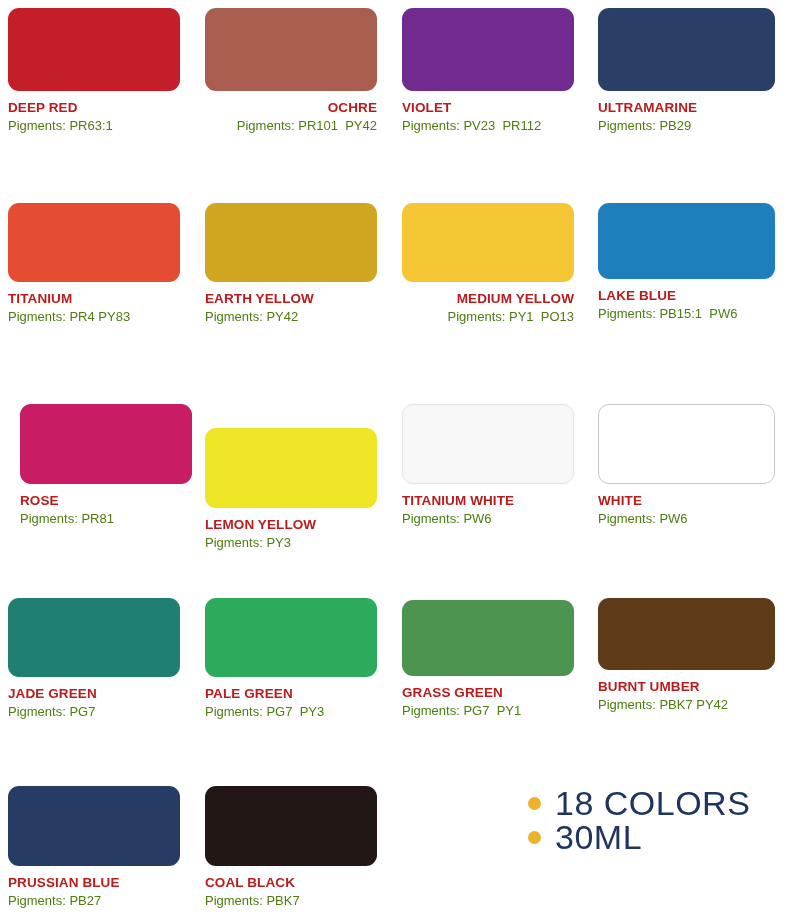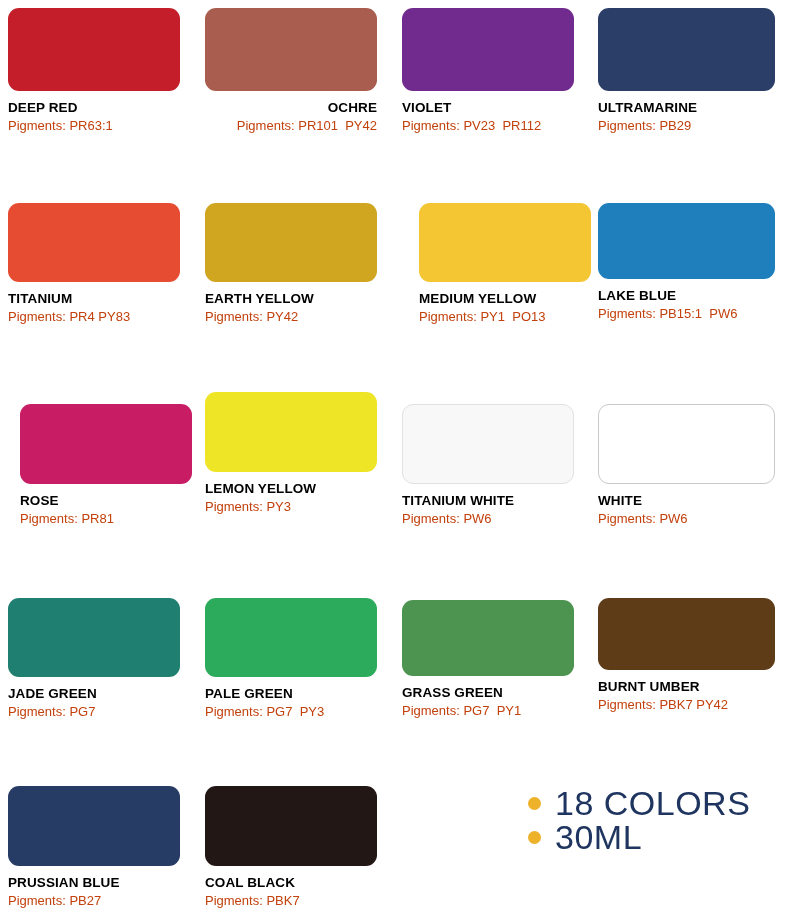--- a/index.html
+++ b/index.html
@@ -43,31 +43,31 @@
     border: 1px solid #c9c9c9;
   }
 
   .swatch-chip.outlined-soft {
     border: 1px solid #e2e2e2;
   }
 
   .swatch-name {
     font-size: 13.5px;
     font-weight: bold;
-    color: #000000;
+    color: #b91c1c;
     letter-spacing: 0.1px;
     line-height: 1.18;
     white-space: nowrap;
     margin-top: 9px;
   }
 
   .swatch-pigments {
     font-size: 13px;
     font-weight: normal;
-    color: #c2410c;
+    color: #4d7c0f;
     line-height: 1.2;
     white-space: pre;
     margin-top: 2px;
   }
 
   
   .badge-block {
     position: absolute;
     left: 528px;
     top: 786px;
@@ -130,36 +130,36 @@
       <div class="swatch-cell" style="left: 8px; top: 203px; width: 172px;">
         <div class="swatch-chip" style="height: 79px; background: rgb(229, 76, 50);"></div>
         <div class="swatch-name">TITANIUM</div>
         <div class="swatch-pigments">Pigments: PR4 PY83</div>
       </div>
       <div class="swatch-cell" style="left: 205px; top: 203px; width: 172px;">
         <div class="swatch-chip" style="height: 79px; background: rgb(208, 165, 31);"></div>
         <div class="swatch-name">EARTH YELLOW</div>
         <div class="swatch-pigments">Pigments: PY42</div>
       </div>
-      <div class="swatch-cell" style="left: 419px; top: 203px; width: 172px;">
+      <div class="swatch-cell" style="left: 402px; top: 203px; width: 172px; text-align: right;">
         <div class="swatch-chip" style="height: 79px; background: rgb(245, 198, 51);"></div>
         <div class="swatch-name">MEDIUM YELLOW</div>
         <div class="swatch-pigments">Pigments: PY1  PO13</div>
       </div>
       <div class="swatch-cell" style="left: 598px; top: 203px; width: 177px;">
         <div class="swatch-chip" style="height: 76px; background: rgb(31, 127, 189);"></div>
         <div class="swatch-name">LAKE BLUE</div>
         <div class="swatch-pigments">Pigments: PB15:1  PW6</div>
       </div>
       <div class="swatch-cell" style="left: 20px; top: 404px; width: 172px;">
         <div class="swatch-chip" style="height: 80px; background: rgb(200, 28, 100);"></div>
         <div class="swatch-name">ROSE</div>
         <div class="swatch-pigments">Pigments: PR81</div>
       </div>
-      <div class="swatch-cell" style="left: 205px; top: 392px; width: 172px;">
+      <div class="swatch-cell" style="left: 205px; top: 428px; width: 172px;">
         <div class="swatch-chip" style="height: 80px; background: rgb(238, 229, 39);"></div>
         <div class="swatch-name">LEMON YELLOW</div>
         <div class="swatch-pigments">Pigments: PY3</div>
       </div>
       <div class="swatch-cell" style="left: 402px; top: 404px; width: 172px;">
         <div class="swatch-chip outlined-soft" style="height: 80px; background: rgb(248, 248, 248);"></div>
         <div class="swatch-name">TITANIUM WHITE</div>
         <div class="swatch-pigments">Pigments: PW6</div>
       </div>
       <div class="swatch-cell" style="left: 598px; top: 404px; width: 177px;">

